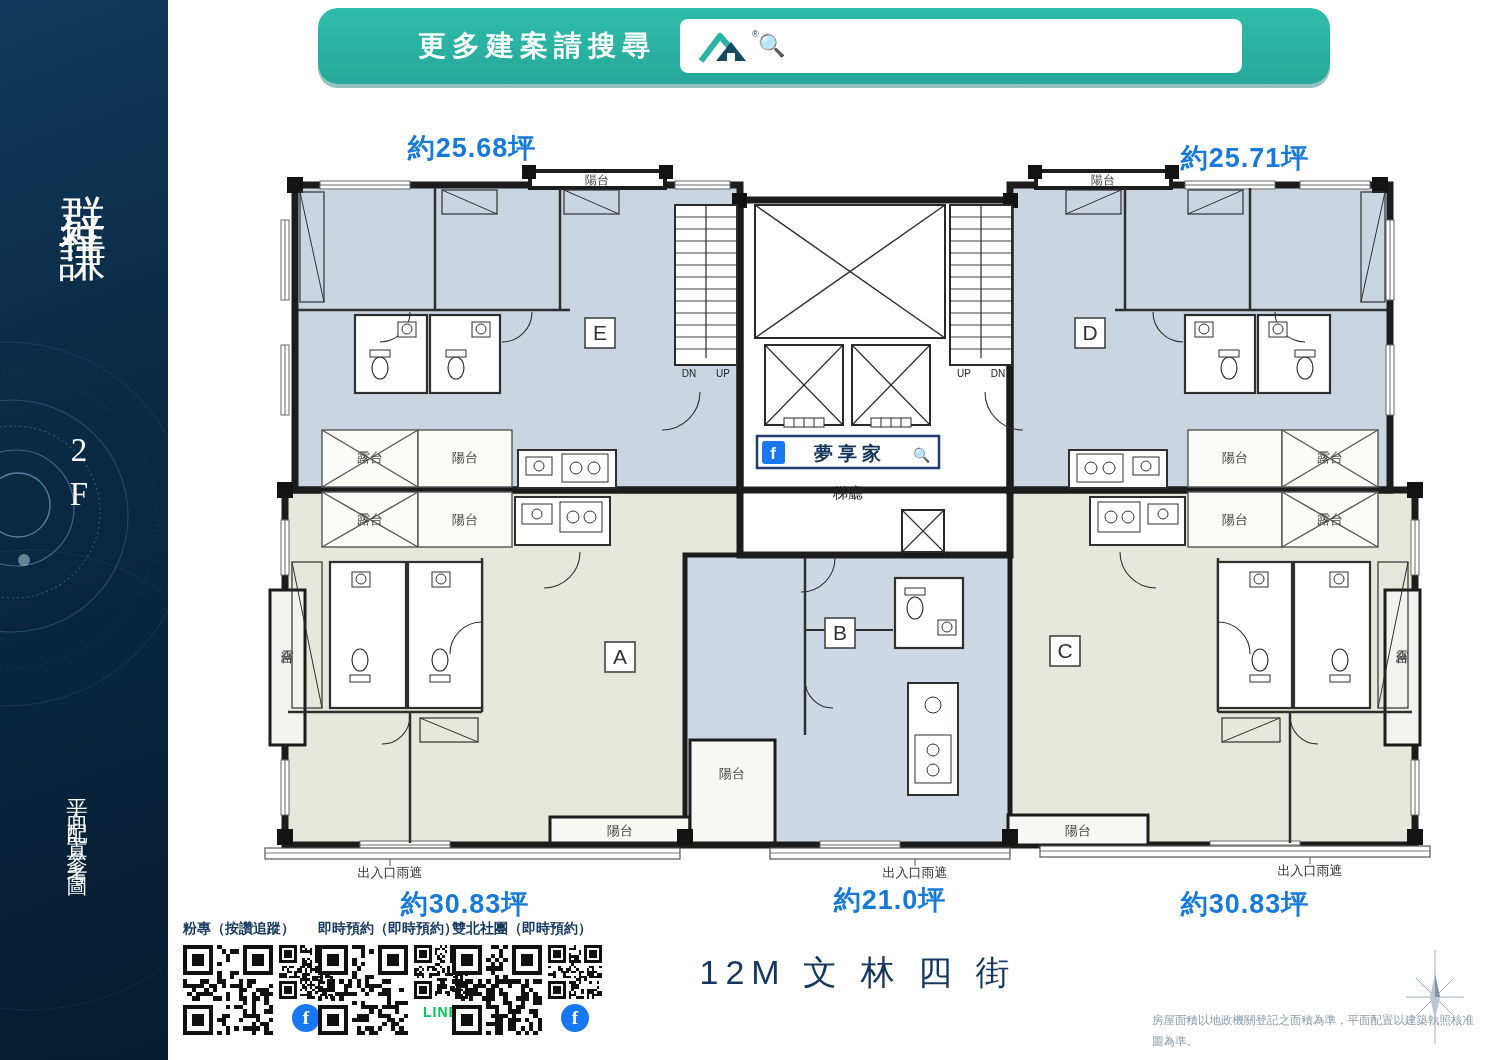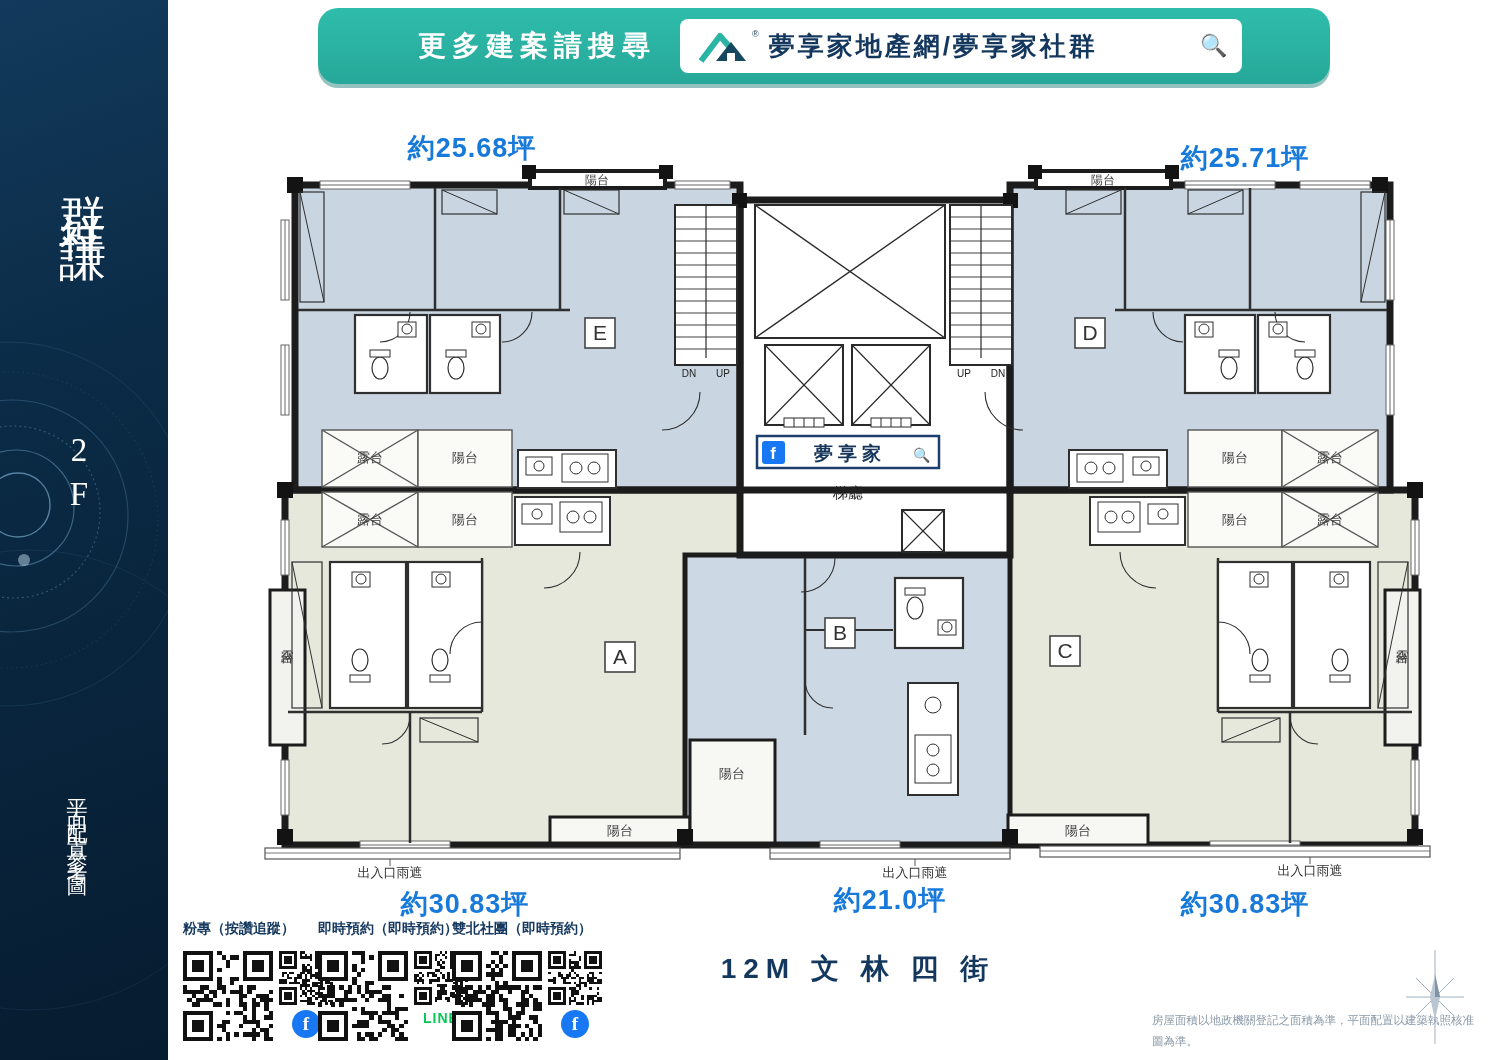--- a/index.html
+++ b/index.html
@@ -21,32 +21,32 @@
   .banner-pill{position:absolute;left:362px;top:11px;width:562px;height:54px;background:#fff;
                border-radius:8px;display:flex;align-items:center;padding:0 14px;box-sizing:border-box;}
   .brand-text{color:#14375e;font-size:26px;font-weight:bold;letter-spacing:3px;margin-left:10px;flex:1;}
   .banner-mag{font-size:22px;}
   .reg{font-size:9px;color:#14375e;position:relative;top:-12px;}
   
   .area-label{position:absolute;transform:translateX(-50%);color:#1779d9;font-size:27px;
               font-weight:bold;letter-spacing:1px;white-space:nowrap;text-align:center;}
   
   .qr-group{position:absolute;top:920px;}
-  .qr-label{font-size:14px;font-weight:bold;color:#14375e;margin-bottom:13px;white-space:nowrap;}
+  .qr-label{font-size:14px;font-weight:bold;color:#14375e;margin-bottom:7px;white-space:nowrap;}
   .qr-row{display:flex;gap:6px;align-items:flex-start;}
   .qr-big{width:90px;height:90px;}
   .qr-col{display:flex;flex-direction:column;align-items:center;gap:5px;}
   .qr-small{width:54px;height:54px;}
   .fb-circle{width:28px;height:28px;border-radius:50%;background:#1877f2;color:#fff;
              font-family:"Liberation Serif",serif;font-weight:bold;font-size:19px;
              display:flex;align-items:center;justify-content:center;}
   .line-word{color:#06c755;font-weight:bold;font-size:14px;letter-spacing:1px;}
   
   .street{position:absolute;left:858px;top:950px;transform:translateX(-50%);
-          color:#14375e;font-size:28px;font-weight:bold;letter-spacing:7px;white-space:nowrap;}
+          color:#14375e;font-size:34px;font-weight:normal;letter-spacing:7px;white-space:nowrap;}
   .notes{position:absolute;left:1152px;top:1010px;width:330px;color:#8c9aa8;
          font-size:11.5px;line-height:1.8;}
   
   .plan{position:absolute;left:260px;top:160px;}
   svg text{font-family:"Liberation Sans",sans-serif;}
 </style>
 </head>
 <body>
 
 <div id="stage">
@@ -71,21 +71,20 @@
 
   <div class="banner">
     <div class="banner-left">更多建案請搜尋</div>
     <div class="banner-pill">
       <svg width="58" height="46" viewBox="0 0 58 46">
         <path d="M7,38 L26,13 L40,29" fill="none" stroke="#2ab4a4" stroke-width="6" stroke-linejoin="round"></path>
         <path d="M22,38 L37,19 L52,38 Z" fill="#16485f"></path>
         <rect x="33" y="30" width="8" height="8" fill="#fff"></rect>
       </svg>
       <span class="reg">®</span>
-      <span class="brand-text">夢享家地產網/夢享家社群</span>
       <span class="banner-mag">🔍</span>
     </div>
   </div>
 
   <div class="area-label" style="left:472px;top:130px">約25.68坪</div>
   <div class="area-label" style="left:1245px;top:140px">約25.71坪</div>
   <div class="area-label" style="left:465px;top:886px">約30.83坪</div>
   <div class="area-label" style="left:890px;top:882px">約21.0坪</div>
   <div class="area-label" style="left:1245px;top:886px">約30.83坪</div>
 

